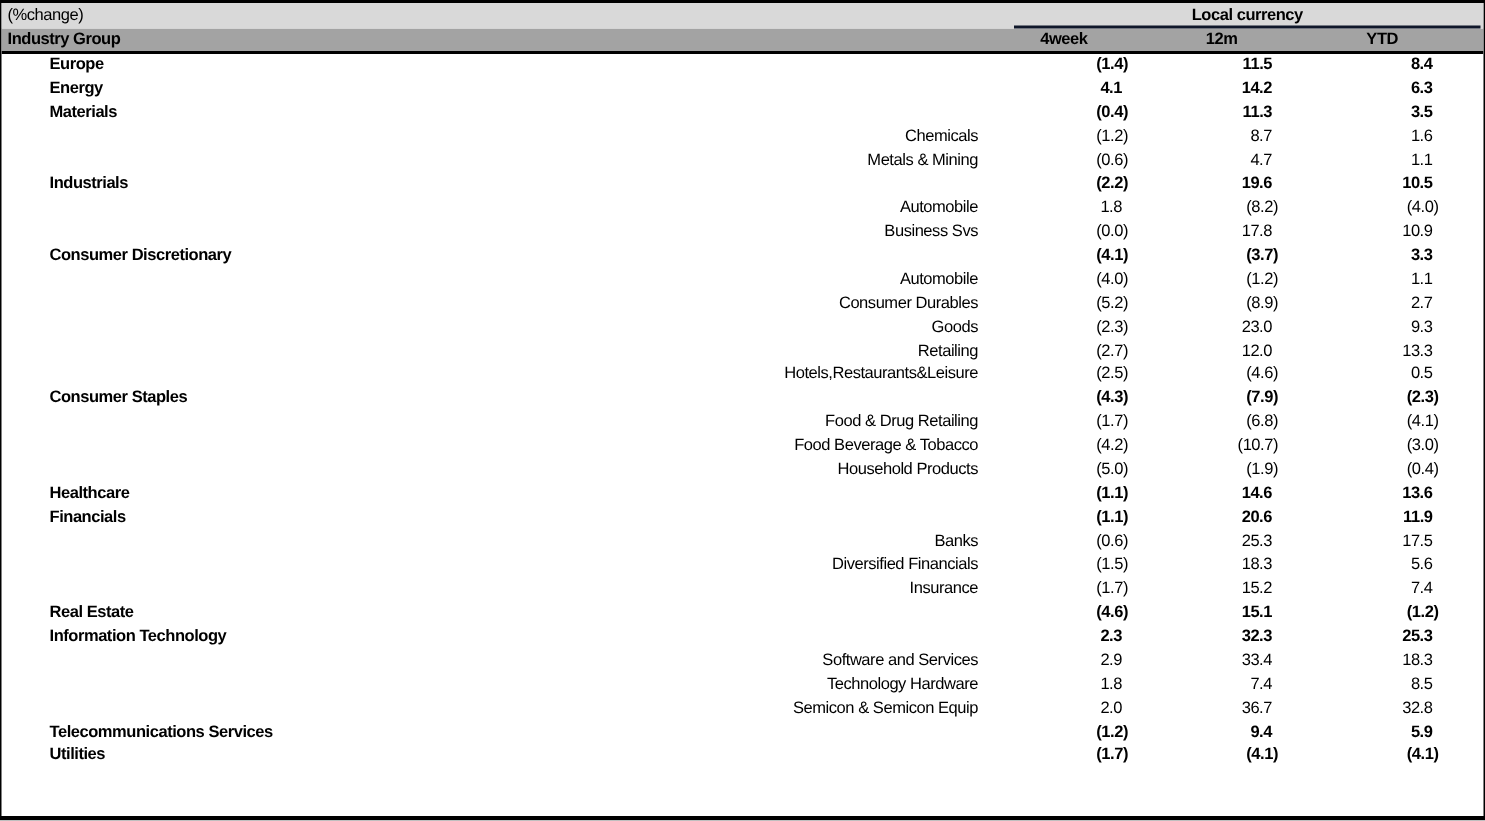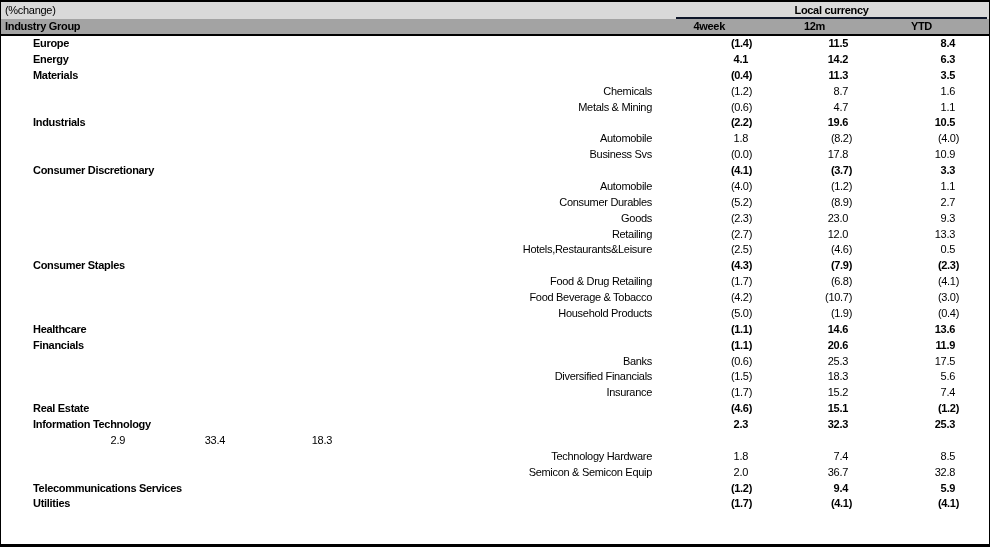--- a/index.html
+++ b/index.html
@@ -222,20 +222,21 @@
         <div class="vcell pos">15.1</div>
         <div class="vcell">(1.2)</div>
       </div>
       <div class="trow bold">
         <div class="label-cell">Information Technology</div>
         <div class="vcell pos">2.3</div>
         <div class="vcell pos">32.3</div>
         <div class="vcell pos">25.3</div>
       </div>
       <div class="trow">
+        <div class="label-cell indent">Software and Services</div>
         <div class="vcell pos">2.9</div>
         <div class="vcell pos">33.4</div>
         <div class="vcell pos">18.3</div>
       </div>
       <div class="trow">
         <div class="label-cell indent">Technology Hardware</div>
         <div class="vcell pos">1.8</div>
         <div class="vcell pos">7.4</div>
         <div class="vcell pos">8.5</div>
       </div>

